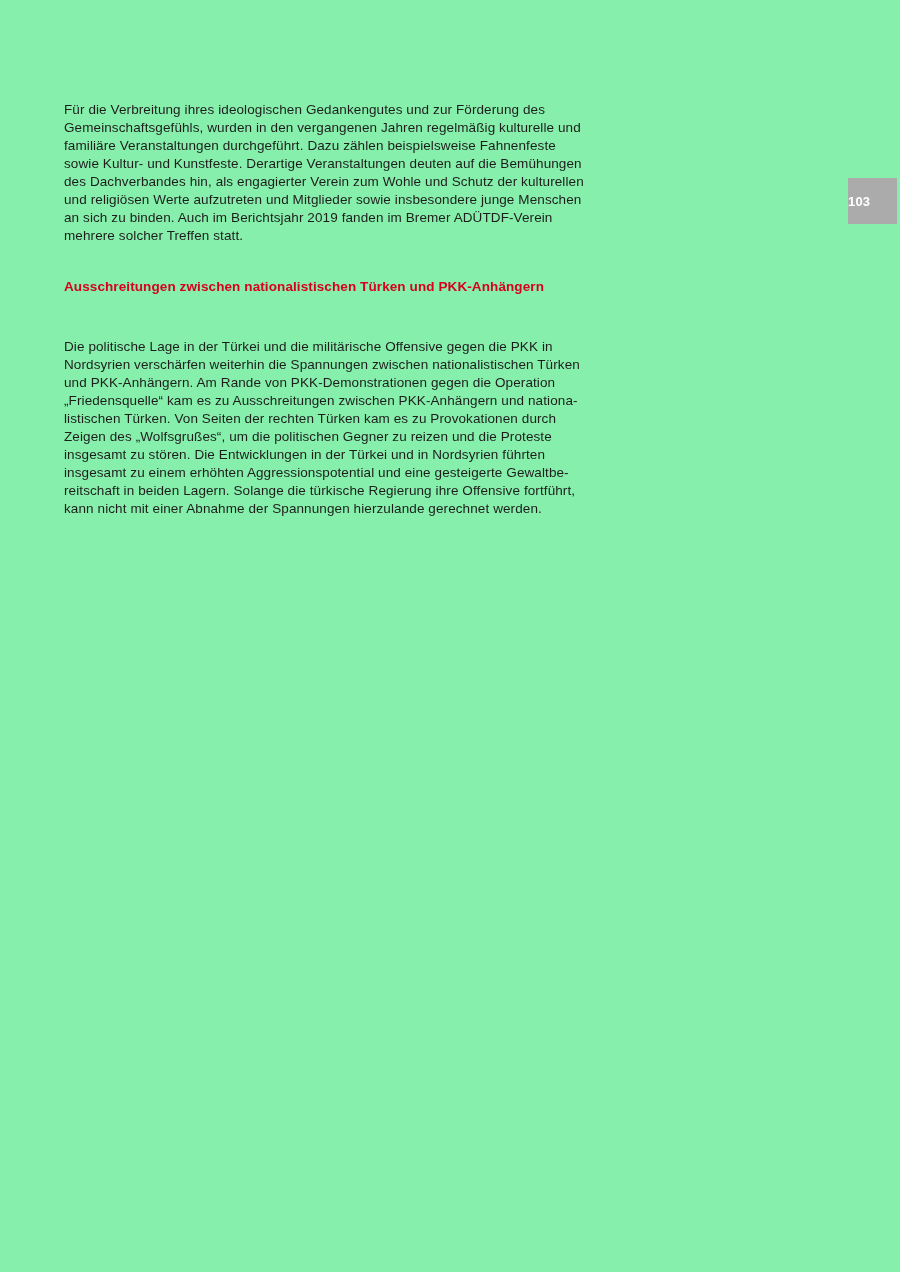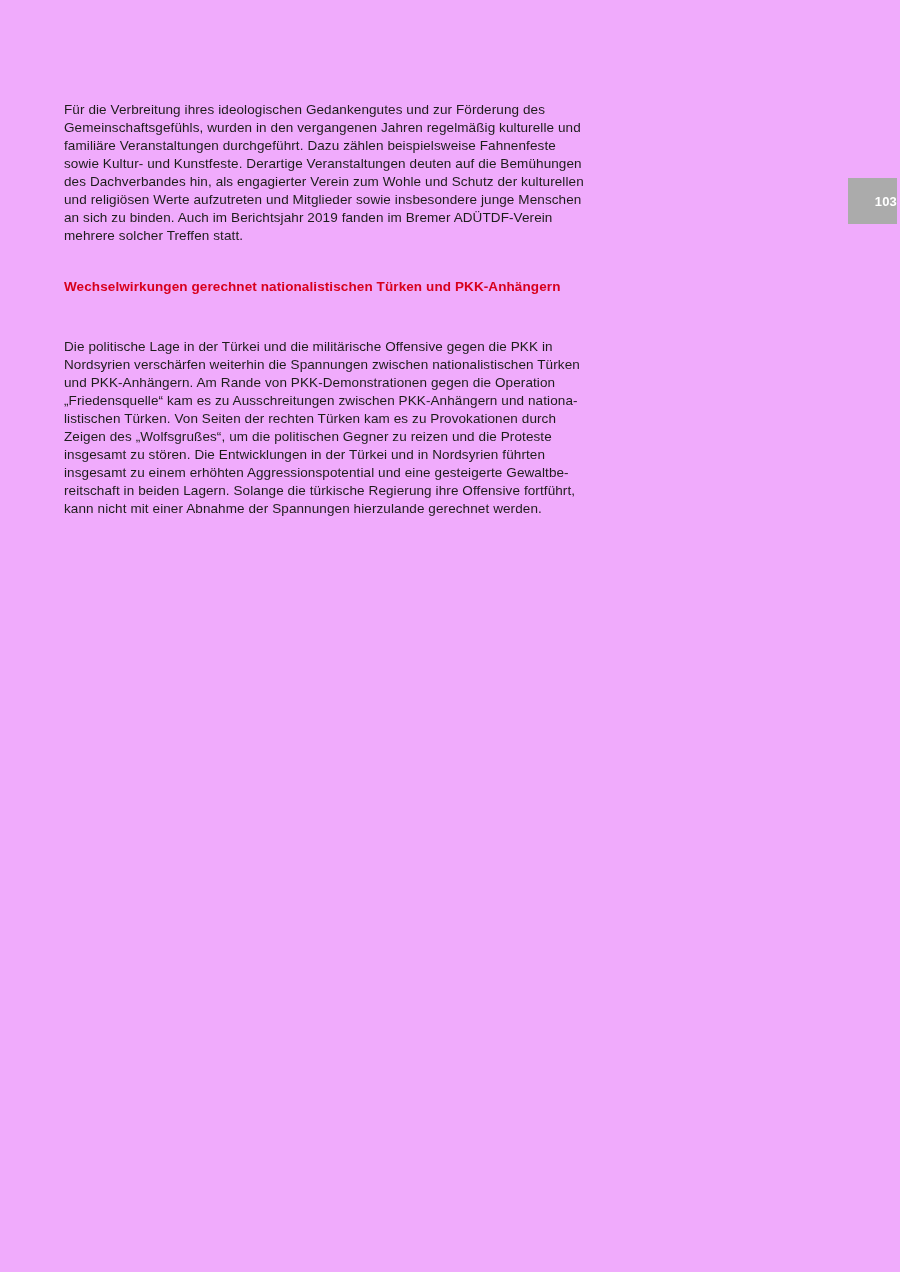--- a/index.html
+++ b/index.html
@@ -10,21 +10,21 @@
     width: 900px;
     height: 1272px;
     background: #ffffff;
     position: relative;
     font-family: "Liberation Sans", sans-serif;
     overflow: hidden;
   }
   .page {
     position: absolute;
     inset: 0;
-    background: #f0abfc;
+    background: #86efac;
   }
   .body-text {
     position: absolute;
     left: 64px;
     width: 640px;
     font-size: 13.5px;
     line-height: 18px;
     color: #1d1d1b;
     white-space: pre-line;
     letter-spacing: 0.1px;
@@ -48,39 +48,39 @@
     left: 848px;
     top: 178px;
     width: 49px;
     height: 46px;
     background: #ababab;
     color: #ffffff;
     font-size: 13px;
     font-weight: bold;
     display: flex;
     align-items: center;
-    justify-content: flex-end;
+    justify-content: flex-start;
     letter-spacing: 0.2px;
   }
 </style>
 </head>
 <body>
 
 <div class="page">
 
   <p class="body-text paragraph-1">Für die Verbreitung ihres ideologischen Gedankengutes und zur Förderung des
 Gemeinschaftsgefühls, wurden in den vergangenen Jahren regelmäßig kulturelle und
 familiäre Veranstaltungen durchgeführt. Dazu zählen beispielsweise Fahnenfeste
 sowie Kultur- und Kunstfeste. Derartige Veranstaltungen deuten auf die Bemühungen
 des Dachverbandes hin, als engagierter Verein zum Wohle und Schutz der kulturellen
 und religiösen Werte aufzutreten und Mitglieder sowie insbesondere junge Menschen
 an sich zu binden. Auch im Berichtsjahr 2019 fanden im Bremer ADÜTDF-Verein
 mehrere solcher Treffen statt.</p>
 
-  <h2 class="section-heading">Wechselwirkungen gerechnet nationalistischen Türken und PKK-Anhängern</h2>
+  <h2 class="section-heading">Ausschreitungen zwischen nationalistischen Türken und PKK-Anhängern</h2>
 
   <p class="body-text paragraph-2">Die politische Lage in der Türkei und die militärische Offensive gegen die PKK in
 Nordsyrien verschärfen weiterhin die Spannungen zwischen nationalistischen Türken
 und PKK-Anhängern. Am Rande von PKK-Demonstrationen gegen die Operation
 „Friedensquelle“ kam es zu Ausschreitungen zwischen PKK-Anhängern und nationa-
 listischen Türken. Von Seiten der rechten Türken kam es zu Provokationen durch
 Zeigen des „Wolfsgrußes“, um die politischen Gegner zu reizen und die Proteste
 insgesamt zu stören. Die Entwicklungen in der Türkei und in Nordsyrien führten
 insgesamt zu einem erhöhten Aggressionspotential und eine gesteigerte Gewaltbe-
 reitschaft in beiden Lagern. Solange die türkische Regierung ihre Offensive fortführt,

